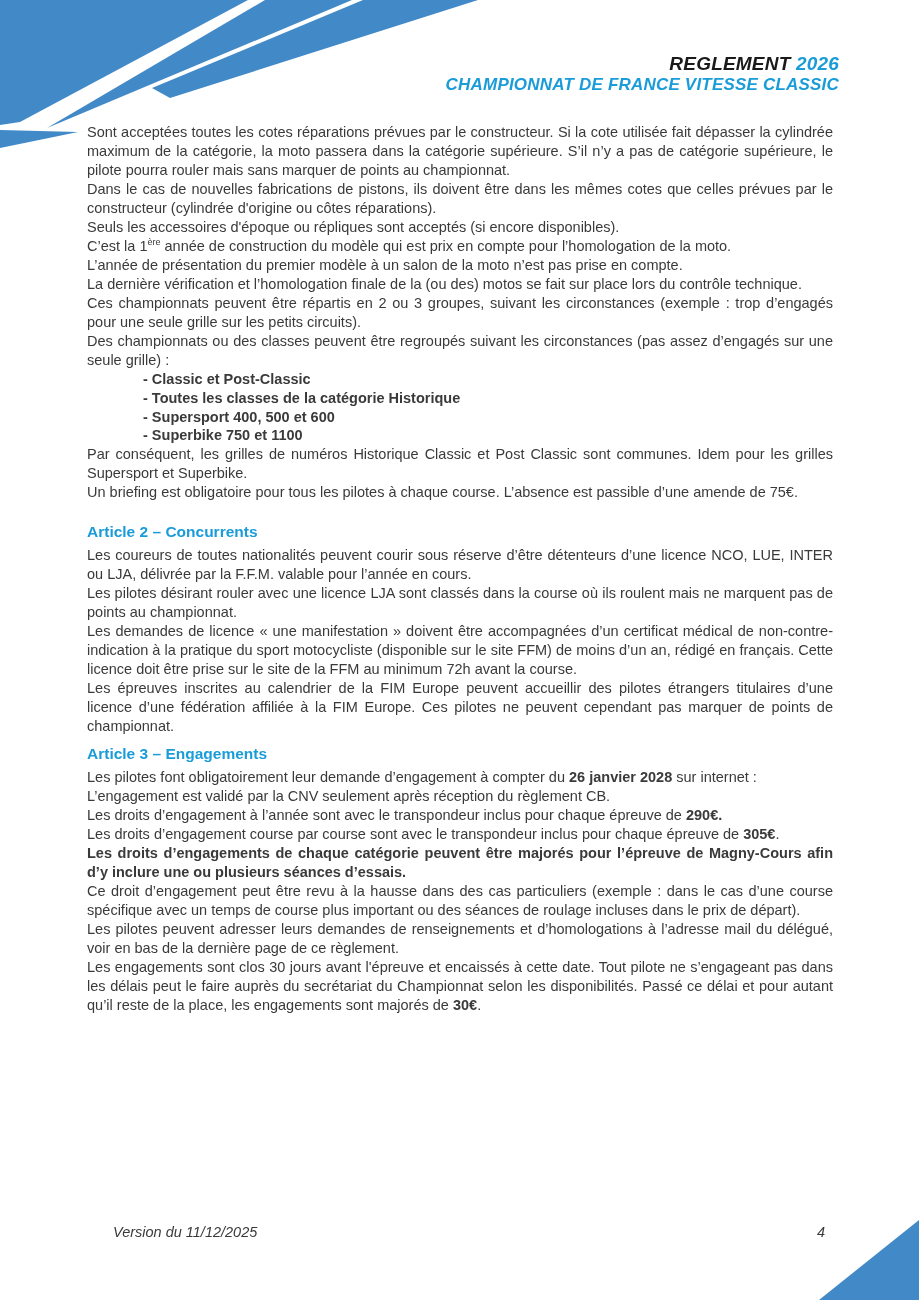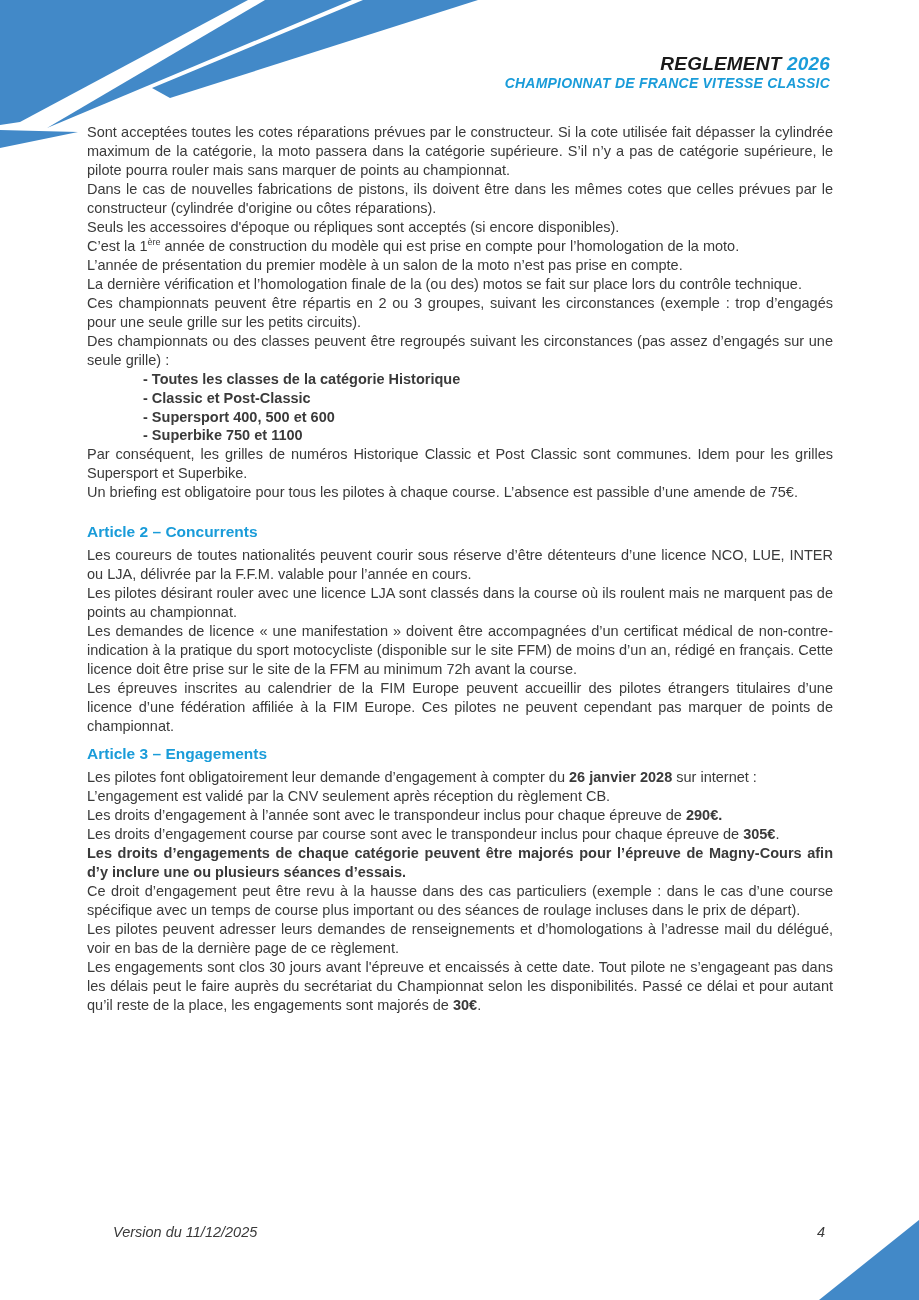--- a/index.html
+++ b/index.html
@@ -9,30 +9,30 @@
     background:#ffffff;
     overflow:hidden;
     font-family:"Liberation Sans","DejaVu Sans",sans-serif;
     color:#3a3a3a;
   }
   
   .deco-top{position:absolute;top:0;left:0;width:480px;height:155px;}
   .deco-bottom{position:absolute;bottom:0;right:0;width:100px;height:80px;}
   
   .hdr{
-    position:absolute;top:52px;right:89px;
+    position:absolute;top:52px;right:80px;
     text-align:right;
     font-style:italic;font-weight:bold;
     letter-spacing:.2px;
     line-height:1.22;
     white-space:nowrap;
   }
   .hdr .l1{font-size:19px;color:#1a1a1a;}
   .hdr .l1 .yr{color:#1a9cd9;}
-  .hdr .l2{font-size:14px;color:#1a9cd9;}
+  .hdr .l2{font-size:17px;color:#1a9cd9;}
   
   .content{
     position:absolute;top:123px;left:87px;width:746px;
     font-size:14.5px;line-height:19px;
   }
   .content p{margin:0;text-align:justify;}
   .content .nj{text-align:left;}
   b,.b{font-weight:bold;}
   sup{font-size:9px;vertical-align:super;line-height:0;}
   .mt12{margin-top:12px;}
@@ -79,31 +79,31 @@
     <div class="l1"><span>REGLEMENT</span><span class="yr"> 2026</span></div>
     <div class="l2">CHAMPIONNAT DE FRANCE VITESSE CLASSIC</div>
   </div>
 
   <div class="content">
 
     <p>Sont acceptées toutes les cotes réparations prévues par le constructeur. Si la cote utilisée fait dépasser la cylindrée maximum de la catégorie, la moto passera dans la catégorie supérieure. S’il n’y a pas de catégorie supérieure, le pilote pourra rouler mais sans marquer de points au championnat.</p>
     <p>Dans le cas de nouvelles fabrications de pistons, ils doivent être dans les mêmes cotes que celles prévues par le constructeur (cylindrée d'origine ou côtes réparations).</p>
     <p class="nj">Seuls les accessoires d'époque ou répliques sont acceptés (si encore disponibles).</p>
 
-    <p class="mt12 nj"><span>C’est la 1</span><sup>ère</sup><span> année de construction du modèle qui est prise en compte pour l’homologation de la moto.</span></p>
+    <p class="mt12 nj"><span>C’est la 1</span><sup>ère</sup><span> année de construction du modèle qui est prix en compte pour l’homologation de la moto.</span></p>
     <p class="nj">L’année de présentation du premier modèle à un salon de la moto n’est pas prise en compte.</p>
 
     <p class="mt19 nj">La dernière vérification et l’homologation finale de la (ou des) motos se fait sur place lors du contrôle technique.</p>
 
     <p class="mt19">Ces championnats peuvent être répartis en 2 ou 3 groupes, suivant les circonstances (exemple : trop d’engagés pour une seule grille sur les petits circuits).</p>
 
     <p class="mt10">Des championnats ou des classes peuvent être regroupés suivant les circonstances (pas assez d’engagés sur une seule grille) :</p>
     <div class="list">
+      <div>- Classic et Post-Classic</div>
       <div>- Toutes les classes de la catégorie Historique</div>
-      <div>- Classic et Post-Classic</div>
       <div>- Supersport 400, 500 et 600</div>
       <div>- Superbike 750 et 1100</div>
     </div>
 
     <p class="mt13">Par conséquent, les grilles de numéros Historique Classic et Post Classic sont communes. Idem pour les grilles Supersport et Superbike.</p>
 
     <p class="mt18">Un briefing est obligatoire pour tous les pilotes à chaque course. L’absence est passible d’une amende de 75€.</p>
 
     <h2 class="article">Article 2 – Concurrents</h2>
     <p>Les coureurs de toutes nationalités peuvent courir sous réserve d’être détenteurs d’une licence NCO, LUE, INTER ou LJA, délivrée par la F.F.M. valable pour l’année en cours.</p>

